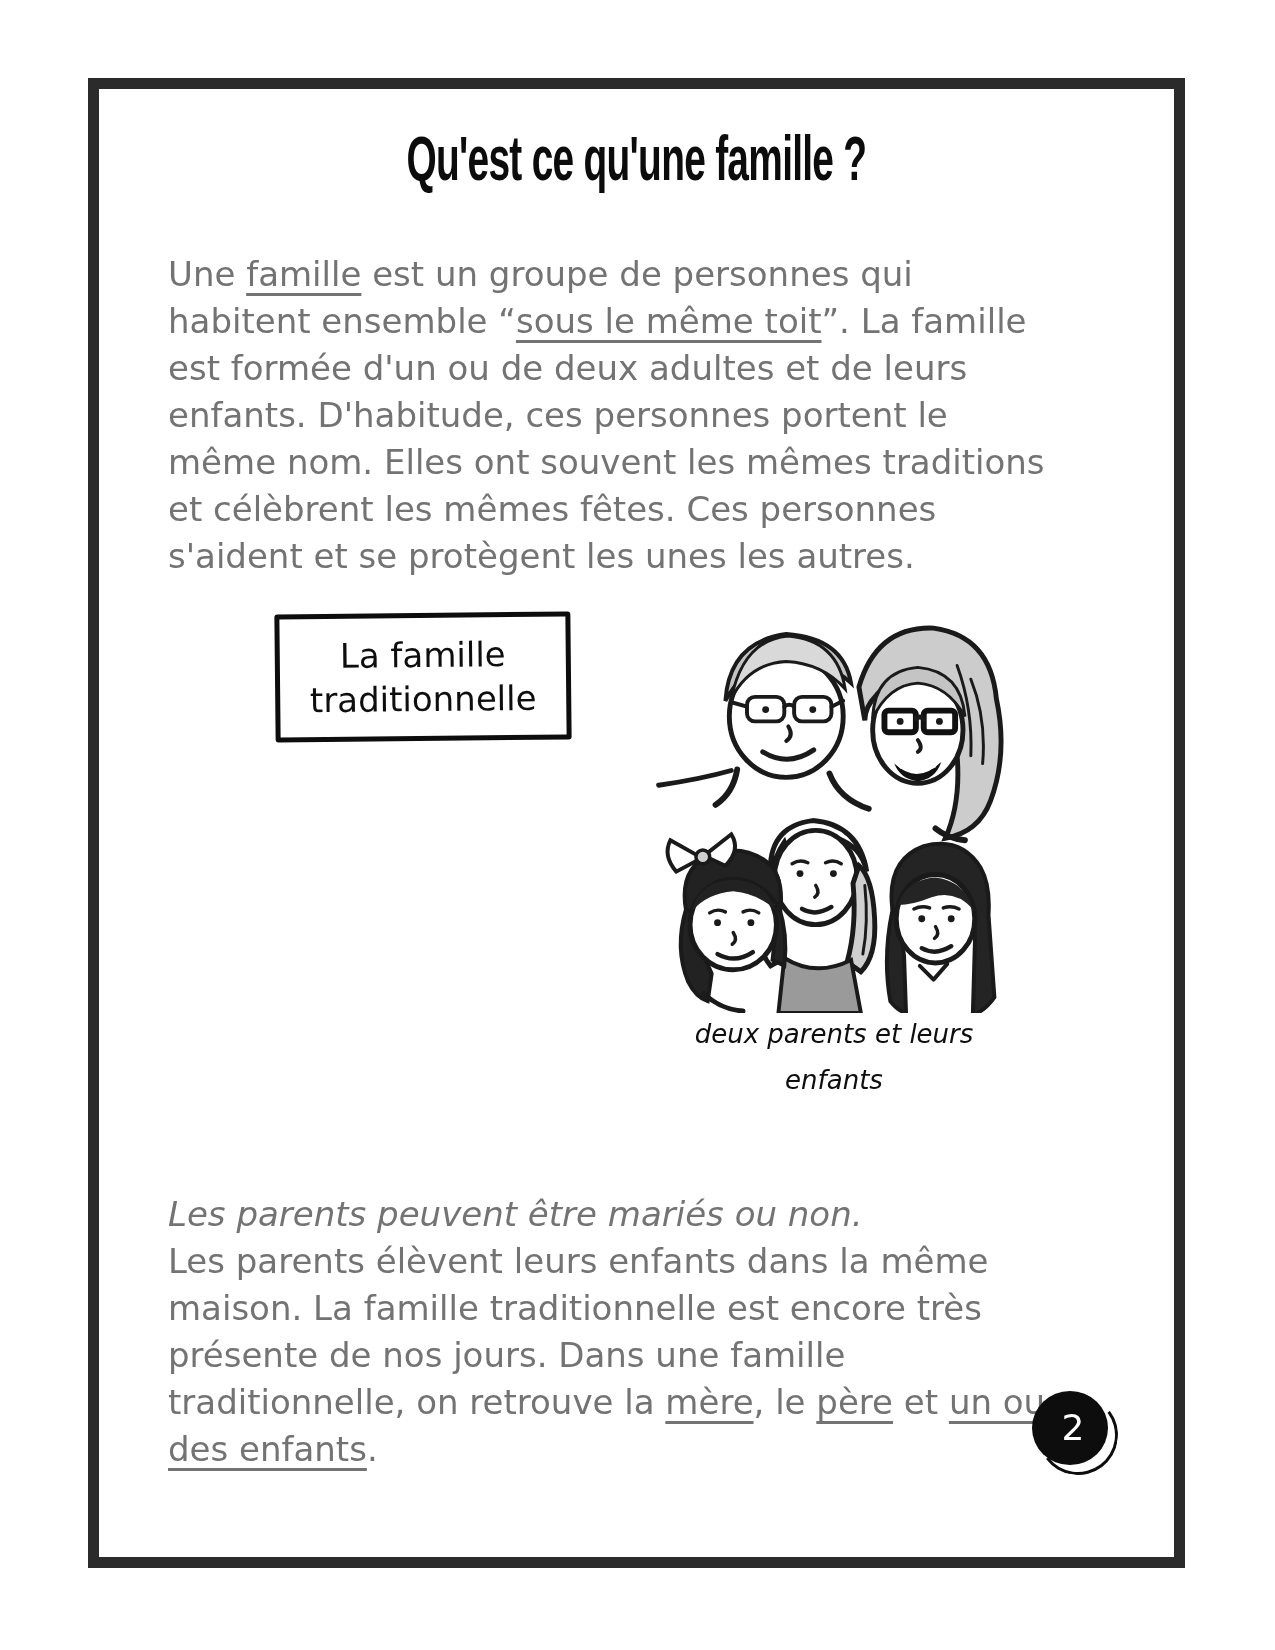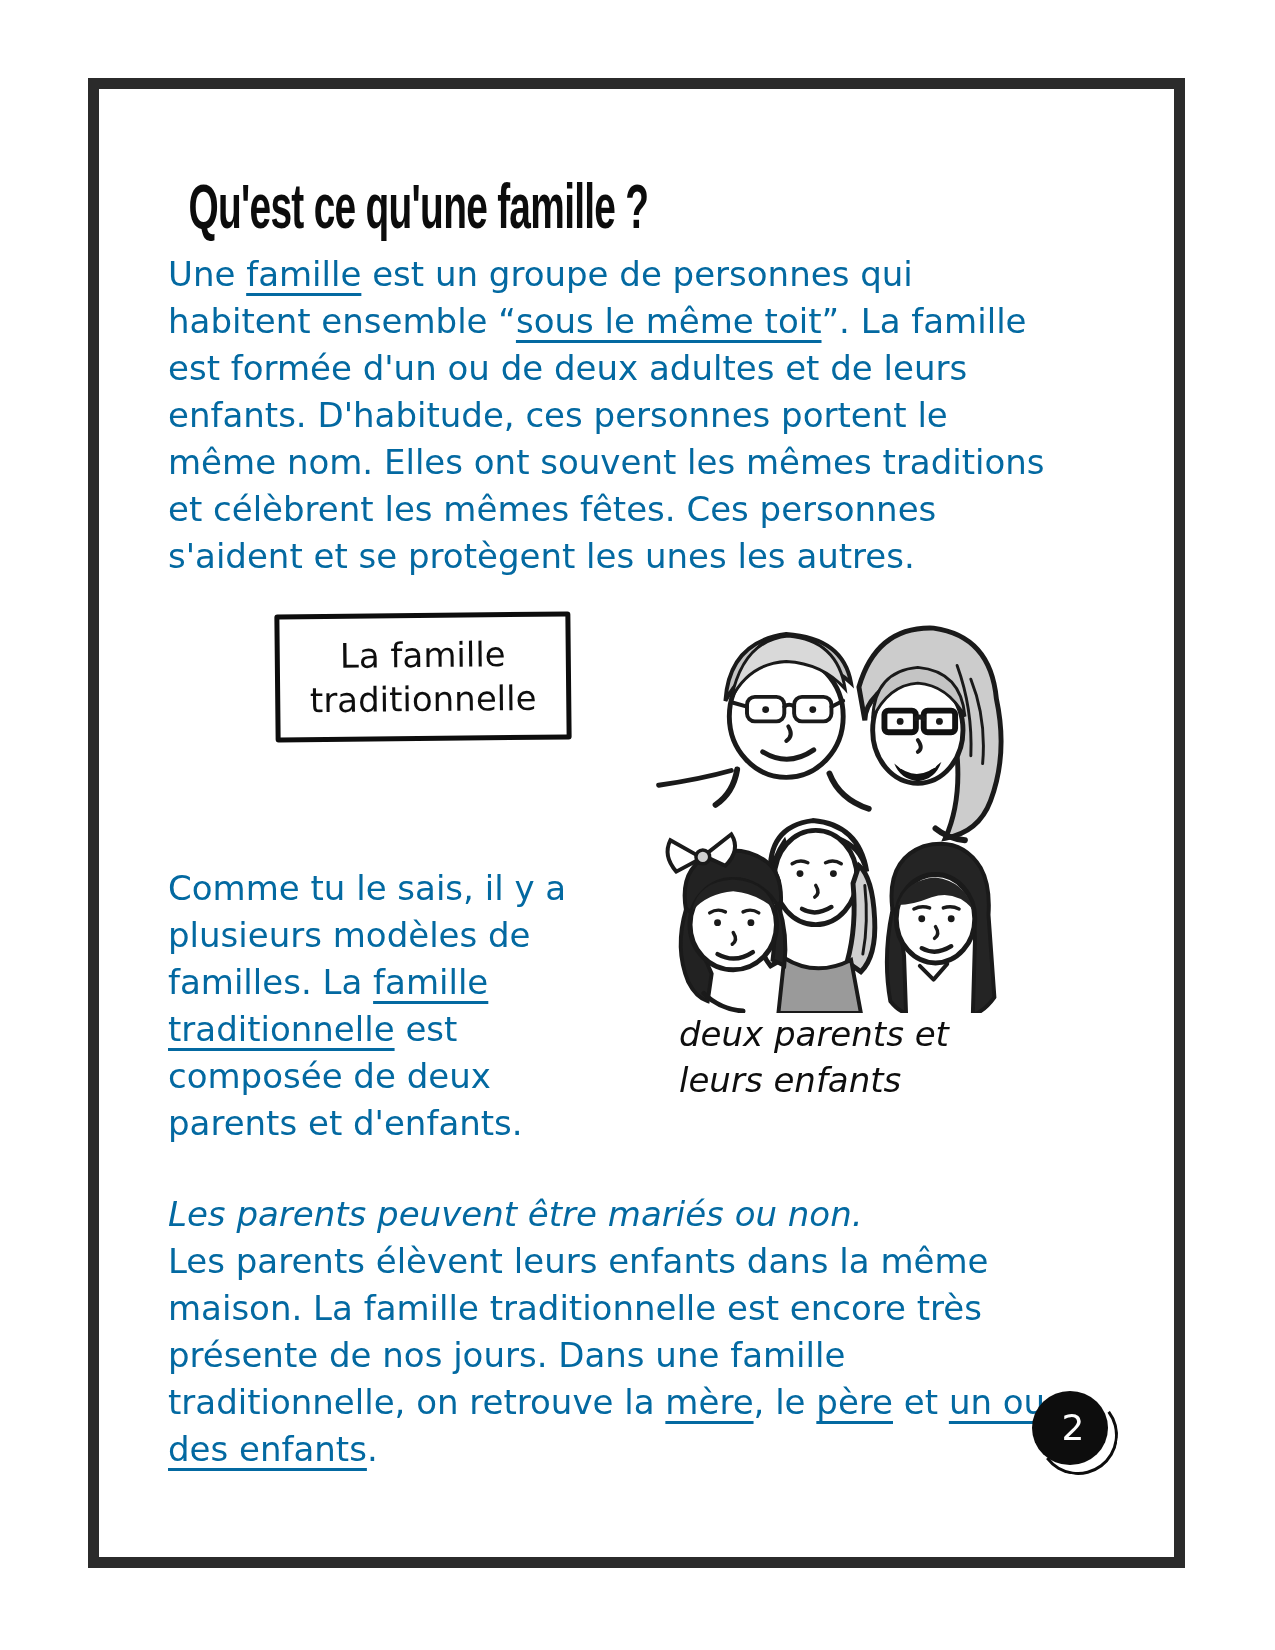--- a/index.html
+++ b/index.html
@@ -6,31 +6,31 @@
   body{
     width:1275px;height:1650px;position:relative;background:#ffffff;
     font-family:"DejaVu Sans",sans-serif;color:#111;
     overflow:hidden;
   }
   .page{
     position:absolute;left:88px;top:78px;width:1097px;height:1490px;
     box-sizing:border-box;border:11px solid #2b2b2b;background:#fff;
   }
   .title-wrap{
-    position:absolute;left:0;top:38px;width:100%;text-align:left;margin-top:48px;
+    position:absolute;left:0;top:38px;width:100%;text-align:center;
   }
   .title{
     display:inline-block;
     font-family:"Liberation Sans",sans-serif;
     font-weight:700;font-size:54px;letter-spacing:-1px;
     transform:scale(0.72,1.18);transform-origin:center;
     white-space:nowrap;color:#0c0c0c;
   }
   .para{
-    position:absolute;font-size:34px;line-height:47px;color:#0369a1;
+    position:absolute;font-size:34px;line-height:47px;color:#737373;
   }
   .u{
     text-decoration:underline;
     text-decoration-thickness:3px;
     text-underline-offset:7px;
   }
   .intro{left:69px;top:128px;width:885px;}
   .side{left:69px;top:742px;width:412px;}
   .bottom{left:69px;top:1068px;width:910px;}
   .line-block{display:block;font-style:italic;}
@@ -41,21 +41,21 @@
     display:flex;align-items:center;justify-content:center;
   }
   .label-box .label-text{
     width:270px;text-align:center;font-size:34px;line-height:44px;color:#0e0e0e;
   }
   .illustration{
     position:absolute;left:536px;top:492px;width:385px;height:432px;
   }
   .caption{
     position:absolute;left:580px;top:922px;width:310px;
-    font-size:34px;line-height:46px;font-style:italic;color:#0e0e0e;
+    text-align:center;font-size:26px;line-height:46px;font-style:italic;color:#0e0e0e;
   }
   .badge{
     position:absolute;left:933px;top:1302px;width:76px;height:74px;
     background:#0d0d0d;border-radius:50%;
     display:flex;align-items:center;justify-content:center;
   }
   .badge::after{
     content:"";position:absolute;left:6px;top:4px;width:74px;height:74px;
     border:3px solid #0d0d0d;border-radius:50%;
     border-top-color:transparent;border-left-color:transparent;
@@ -170,21 +170,20 @@
       <circle cx="316" cy="344" r="3.5" fill="#1a1a1a"></circle>
       <path class="ink" stroke-width="3.5" d="M278 334 Q 286 330 294 333"></path>
       <path class="ink" stroke-width="3.5" d="M308 333 Q 316 330 324 334"></path>
       <path class="ink" stroke-width="3.5" d="M300 352 Q 305 360 299 364"></path>
       <path class="ink" stroke-width="4.5" d="M286 374 Q 300 382 316 372"></path>
 
       <path class="ink" stroke-width="4" d="M284 392 L 298 406 L 312 390"></path>
     </svg>
   </div>
 
-  <p class="para side"><span>Comme tu le sais, il y a plusieurs modèles de familles. La </span><span class="u">famille traditionnelle</span><span> est composée de deux parents et d'enfants.</span></p>
 
   <div class="caption">deux parents et leurs enfants</div>
 
   <p class="para bottom"><span class="line-block">Les parents peuvent être mariés ou non.</span><span>Les parents élèvent leurs enfants dans la même maison. La famille traditionnelle est encore très présente de nos jours. Dans une famille traditionnelle, on retrouve la </span><span class="u">mère</span><span>, le </span><span class="u">père</span><span> et </span><span class="u">un ou des enfants</span><span>.</span></p>
 
   <div class="badge">
     <span class="badge-num">2</span>
   </div>
 
 </div>

